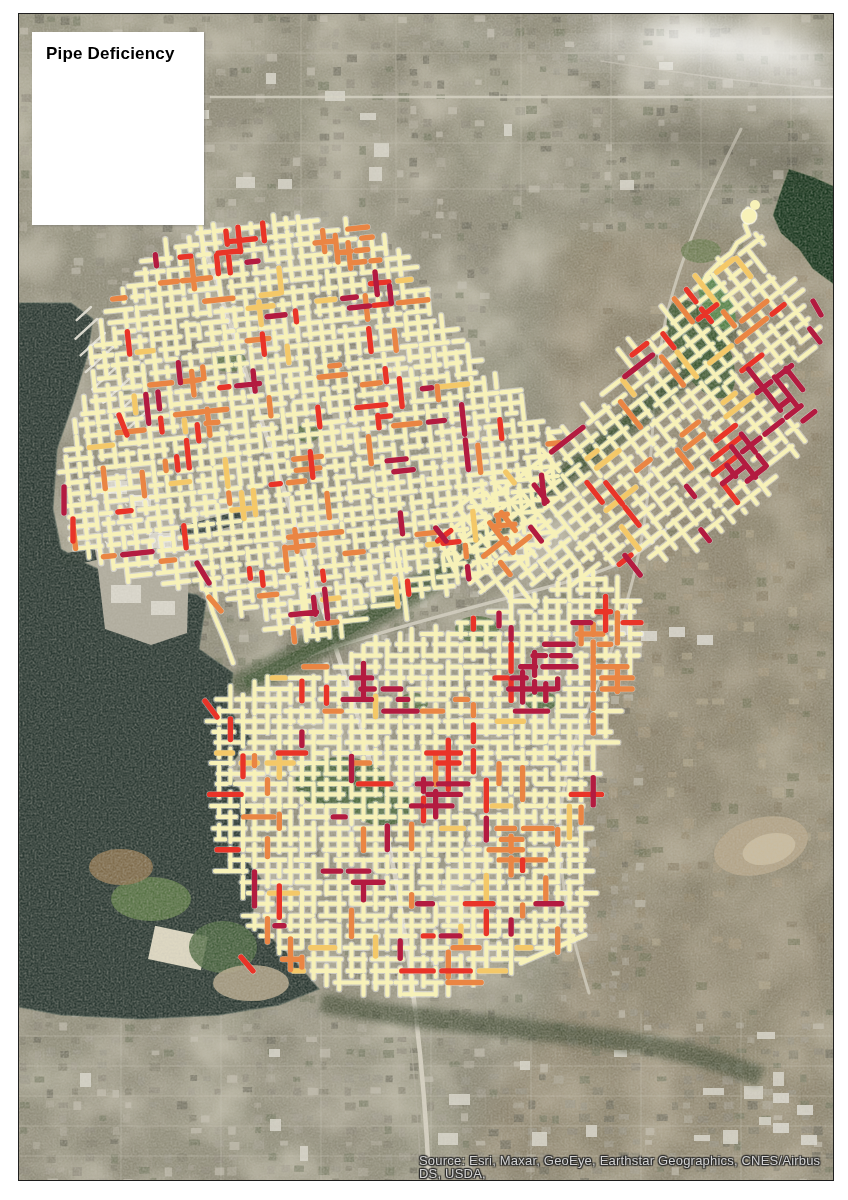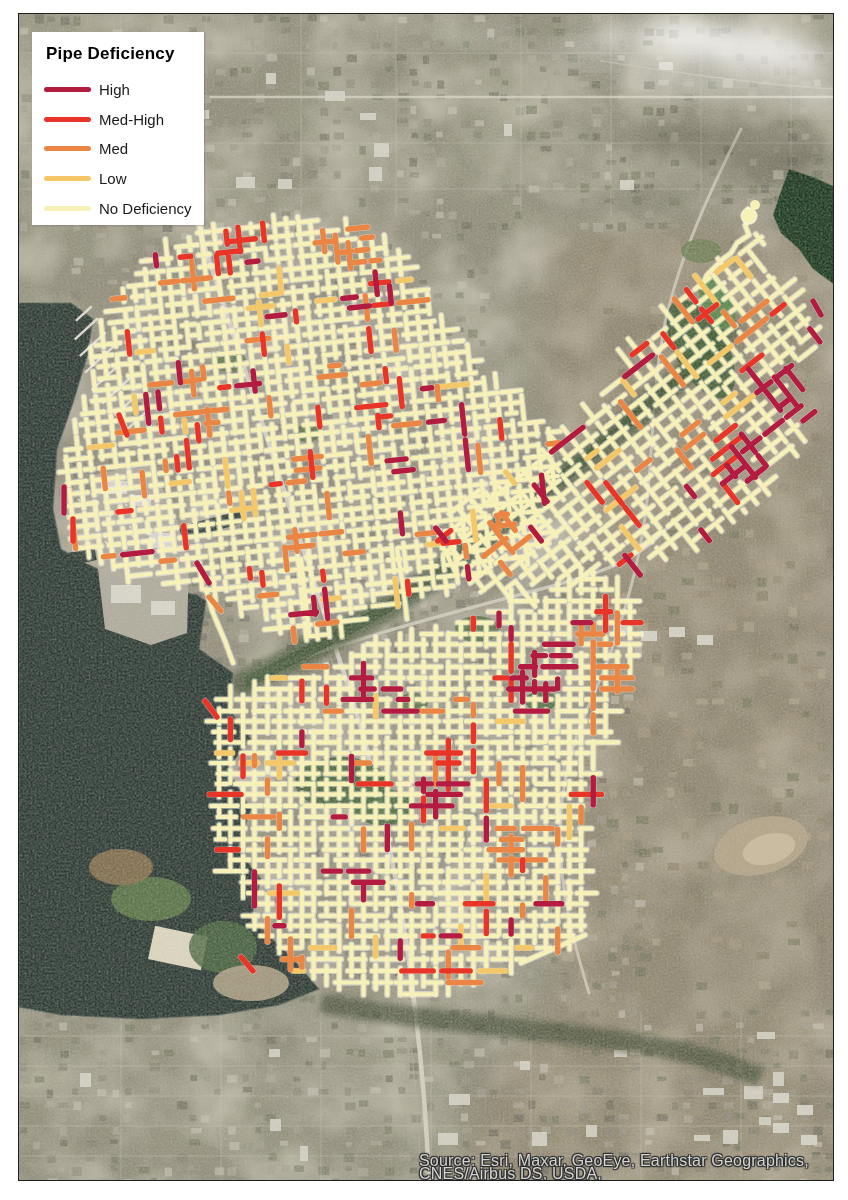--- a/index.html
+++ b/index.html
@@ -8,21 +8,21 @@
   .map-frame{position:absolute;left:18px;top:13px;width:816px;height:1168px;
              border:1px solid #1f1f1f;box-sizing:border-box;overflow:hidden;background:#8f8b79;}
   .map-frame svg{position:absolute;left:0;top:0;display:block;}
   .legend{position:absolute;left:13px;top:18px;width:172px;height:193px;background:#ffffff;
           box-shadow:1px 1px 2px rgba(80,80,80,.35);z-index:5;}
   .legend-title{margin:12px 0 0 14px;font-size:17px;font-weight:bold;color:#000;letter-spacing:.2px;}
   .legend-items{margin-top:11px;}
   .legend-item{display:flex;align-items:center;height:29.6px;padding-left:12px;}
   .legend-swatch{width:47px;height:5px;border-radius:3px;flex:0 0 auto;}
   .legend-label{margin-left:8px;font-size:15px;color:#1a1a1a;}
-  .attribution{position:absolute;left:400px;top:1141px;z-index:5;font-size:16px;line-height:12.5px;
+  .attribution{position:absolute;left:400px;top:1141px;z-index:5;font-size:13px;line-height:12.5px;
                color:#d4d4d4;letter-spacing:.2px;
                text-shadow:0 0 2px #2a2a2a,1px 1px 1px #2a2a2a,-1px -1px 1px #2a2a2a,1px -1px 1px #2a2a2a,-1px 1px 1px #2a2a2a;}
 </style>
 </head>
 <body>
 
 <div class="page">
   <div class="map-frame">
     <svg id="basemap" width="816" height="1168" viewBox="18 13 816 1168">
         <defs>
@@ -255,40 +255,18 @@
           <circle cx="748" cy="215" r="8" fill="#f7f1b8" stroke="rgba(255,255,255,.5)" stroke-width="1.5"></circle>
           <circle cx="754" cy="204" r="5" fill="#f7f1b8"></circle>
           <path d="M260.1 294.3L278.6 292.3M396.8 279.9L410.0 278.5M247.2 307.4L272.1 304.8M315.9 300.1L333.9 298.3M136.2 351.3L152.2 349.6M438.8 385.9L466.6 383.0M88.2 446.6L111.4 444.1M170.1 482.6L188.5 480.6M230.8 509.3L249.2 507.4M426.6 543.8L437.1 542.7M321.5 598.7L338.0 596.9M133.1 395.0L134.8 411.8M183.3 419.3L184.6 430.9M224.2 458.8L227.0 485.3M240.4 491.6L243.1 517.5M252.2 489.5L254.7 513.6M257.9 301.0L260.3 323.5M277.9 267.2L280.5 291.6M286.1 345.1L287.9 361.8M394.0 577.9L396.9 605.4M471.8 510.4L474.9 539.1M271.4 676.9L284.1 676.9M496.3 720.2L522.5 720.2M215.7 752.0L231.4 752.0M240.2 762.0L256.3 762.0M266.1 762.0L292.2 762.0M491.4 804.9L509.9 804.9M440.7 827.4L462.7 827.4M268.5 892.1L296.4 892.1M309.8 946.7L333.7 946.7M516.0 946.7L529.9 946.7M292.8 969.9L302.3 969.9M478.5 969.9L504.4 969.9M278.3 754.0L278.3 776.2M374.6 695.1L374.6 715.5M374.6 936.3L374.6 955.0M459.9 925.2L459.9 946.5M485.3 874.4L485.3 902.1M568.4 805.3L568.4 836.6M715.7 271.2L732.1 258.3M586.1 457.7L596.0 449.9M708.8 361.8L730.5 344.8M595.7 467.0L618.0 449.6M722.2 401.7L734.1 392.3M605.3 509.3L634.7 486.4M725.1 415.7L751.9 394.8M504.8 471.1L513.2 481.8M620.6 525.9L638.0 548.2M621.9 379.4L633.0 393.6M676.2 351.0L695.4 375.6M694.2 274.8L716.5 303.3M735.5 257.4L749.6 275.5" stroke="#f4c868" stroke-width="5.4"></path>
           <path d="M346.8 228.1L366.5 226.0M314.0 242.0L331.5 240.2M360.7 237.1L371.3 236.0M338.7 251.5L350.0 250.3M355.1 249.7L366.7 248.5M159.6 282.0L176.4 280.3M181.4 279.7L209.4 276.8M349.2 262.1L363.9 260.5M369.9 259.9L378.9 259.0M111.6 298.1L124.0 296.8M203.6 300.2L231.9 297.3M397.4 301.9L426.9 298.8M246.2 339.7L267.9 337.4M148.8 384.0L170.7 381.7M180.1 380.7L198.6 378.8M328.8 365.1L338.5 364.0M318.1 376.2L344.4 373.5M361.3 383.7L379.3 381.8M174.5 413.7L202.0 410.8M210.2 409.9L225.8 408.3M116.3 431.8L143.1 429.0M205.0 422.4L216.9 421.2M392.7 424.7L419.0 422.0M292.6 458.3L320.3 455.4M295.3 469.4L318.8 466.9M546.9 443.0L558.3 441.8M287.3 481.8L303.8 480.0M102.4 555.7L113.3 554.6M287.6 536.2L314.3 533.4M319.8 532.9L340.6 530.7M495.6 514.4L506.3 513.2M160.2 560.3L173.6 558.9M285.2 547.1L312.1 544.3M416.0 533.4L435.1 531.4M491.9 525.4L513.9 523.1M343.9 552.5L362.3 550.6M258.4 595.0L275.7 593.2M316.6 623.0L335.9 621.0M72.4 527.2L74.6 547.5M102.2 467.3L104.3 487.6M141.1 471.2L143.6 494.8M164.2 460.3L165.1 469.6M190.6 370.4L193.1 394.0M190.4 258.3L193.5 287.9M201.7 366.0L203.0 377.6M206.2 408.3L208.9 434.2M227.7 492.0L228.8 502.3M268.0 396.7L269.9 414.7M283.7 546.3L286.1 568.8M292.2 627.3L293.6 640.7M293.8 528.8L296.1 550.3M325.9 492.5L328.4 516.6M321.6 229.5L323.8 250.6M334.2 234.5L337.0 261.0M347.0 241.6L349.7 267.4M367.4 435.6L370.3 462.7M364.2 294.7L366.7 318.4M393.2 329.4L395.3 349.4M436.1 385.3L437.5 398.8M464.3 544.5L465.5 555.9M476.8 444.1L479.7 471.4M497.3 518.1L498.3 527.8M576.6 633.0L601.8 633.0M598.2 643.3L609.7 643.3M302.9 665.8L325.9 665.8M597.3 665.8L625.9 665.8M600.8 676.9L631.2 676.9M601.2 688.0L631.1 688.0M454.5 698.4L466.4 698.4M324.0 710.1L340.3 710.1M421.2 710.1L441.6 710.1M351.0 762.0L368.5 762.0M242.7 815.9L272.5 815.9M495.9 827.4L513.5 827.4M522.6 827.4L551.2 827.4M500.4 838.4L520.9 838.4M488.1 848.7L521.4 848.7M498.1 858.9L517.7 858.9M524.1 858.9L544.4 858.9M452.1 946.7L478.1 946.7M281.5 958.2L300.6 958.2M447.0 981.5L480.2 981.5M253.5 754.8L253.5 764.5M266.5 778.6L266.5 792.2M266.5 837.7L266.5 855.6M266.5 917.7L266.5 940.7M278.3 813.2L278.3 827.2M289.5 937.9L289.5 968.5M300.9 956.3L300.9 966.1M350.5 909.2L350.5 935.5M362.5 827.9L362.5 849.4M410.6 823.1L410.6 847.6M410.6 893.7L410.6 905.2M434.7 752.7L434.7 783.4M447.3 951.2L447.3 976.1M472.4 703.8L472.4 714.4M498.0 762.8L498.0 782.4M510.1 835.3L510.1 850.3M510.1 857.0L510.1 874.0M521.6 766.6L521.6 798.4M521.6 903.9L521.6 914.9M544.8 876.9L544.8 898.2M556.7 828.4L556.7 843.0M556.7 927.9L556.7 951.3M580.1 625.7L580.1 642.7M580.1 806.3L580.1 821.6M592.2 623.3L592.2 633.6M592.2 640.9L592.2 651.9M592.2 656.0L592.2 687.8M592.2 693.4L592.2 707.4M592.2 713.9L592.2 732.0M616.4 611.9L616.4 641.9M616.4 670.0L616.4 690.6M740.8 319.8L765.8 300.3M736.2 340.4L765.4 317.6M482.7 555.2L505.2 537.6M511.6 548.8L528.7 535.5M635.6 469.4L649.2 458.7M681.1 433.8L697.4 421.0M684.2 447.7L702.5 433.4M499.7 561.5L509.1 573.5M488.8 521.9L511.8 551.4M500.4 511.7L514.2 529.4M619.6 400.8L639.4 426.2M676.3 449.1L690.3 467.0M660.5 356.0L682.4 384.0M673.3 297.9L691.2 320.7M722.5 310.9L733.4 324.9M208,596 L220,610" stroke="#ea8543" stroke-width="5.4"></path>
           <path d="M227.7 240.6L254.4 237.8M179.1 256.2L189.8 255.1M216.9 252.2L239.8 249.8M369.5 282.8L387.9 280.9M373.0 304.4L390.2 302.6M218.8 386.7L227.9 385.7M355.7 406.6L384.8 403.6M377.9 416.1L389.6 414.9M270.1 483.6L279.3 482.6M116.8 511.0L130.1 509.6M442.0 542.2L457.9 540.6M126.3 330.7L128.7 353.1M159.6 417.1L161.1 431.0M175.6 455.8L177.0 469.1M182.8 524.7L185.2 546.9M185.5 439.5L188.3 466.9M196.2 423.7L197.9 439.8M215.5 254.4L217.4 272.6M248.4 567.6L249.4 577.3M224.9 230.1L226.3 243.3M227.2 251.5L229.3 271.9M260.8 571.4L262.1 584.3M236.9 226.3L239.5 250.7M261.3 333.0L263.4 353.2M261.6 221.9L263.4 239.7M294.4 310.0L295.5 320.8M309.2 450.7L311.9 476.4M321.7 570.3L322.7 579.3M316.8 406.2L318.9 425.8M367.7 327.6L370.1 350.5M376.8 414.4L378.1 426.9M384.1 367.6L385.5 380.7M406.5 580.2L407.8 593.2M398.3 377.7L401.2 405.6M498.8 418.8L500.8 437.5M595.9 610.8L609.5 610.8M622.1 621.6L640.0 621.6M494.0 676.9L506.6 676.9M277.1 752.0L304.7 752.0M425.8 752.0L459.4 752.0M437.0 762.0L458.0 762.0M357.5 782.9L390.0 782.9M208.6 793.4L240.1 793.4M570.3 793.4L600.5 793.4M216.1 848.7L237.2 848.7M464.4 902.7L491.9 902.7M422.3 934.9L432.1 934.9M400.8 969.9L432.2 969.9M440.8 969.9L469.2 969.9M229.4 717.9L229.4 738.6M242.0 755.0L242.0 775.5M278.3 884.9L278.3 916.3M300.9 680.1L300.9 699.7M325.5 686.3L325.5 702.2M422.5 797.3L422.5 819.8M447.3 739.2L447.3 758.8M447.3 765.7L447.3 788.2M472.4 617.1L472.4 628.1M472.4 723.9L472.4 740.6M472.4 749.6L472.4 770.8M485.3 779.3L485.3 809.6M485.3 910.2L485.3 932.6M510.1 643.2L510.1 670.3M510.1 678.9L510.1 699.4M521.6 858.9L521.6 869.4M604.6 595.5L604.6 629.2M631.1 353.9L645.7 342.5M697.2 318.2L715.6 303.8M436.7 539.8L449.7 529.7M771.1 313.1L783.1 303.7M740.9 369.7L760.8 354.2M714.9 439.7L734.3 424.5M711.6 458.2L740.3 435.7M712.4 473.4L733.9 456.7M618.2 563.4L630.0 554.2M586.0 481.6L601.2 501.2M604.9 481.8L621.3 502.9M624.0 506.3L638.0 524.2M721.8 482.5L736.5 501.4M662.0 332.9L672.9 346.7M685.4 288.6L694.8 300.6M700.5 308.0L710.2 320.3M72,518 L72,540M204,700 L216,716M240,956 L252,970M118,414 L126,434" stroke="#e93428" stroke-width="5.4"></path>
           <path d="M246.0 261.2L257.1 260.0M341.6 297.5L355.3 296.0M266.0 315.7L284.1 313.8M348.5 307.0L368.6 304.9M235.7 384.9L258.5 382.5M421.3 387.7L430.6 386.8M427.4 421.1L443.4 419.4M386.1 459.9L405.1 457.9M392.9 470.7L412.3 468.6M121.7 553.7L151.1 550.6M289.8 613.8L315.6 611.1M144.8 393.5L147.8 422.2M156.9 391.0L158.6 407.8M154.3 253.8L155.5 264.8M177.3 361.7L179.4 381.7M252.0 369.9L254.2 390.1M312.5 596.5L314.3 613.2M323.6 588.3L326.7 617.4M374.0 271.0L376.3 293.5M399.3 511.9L401.5 532.8M388.5 284.9L390.3 302.1M466.5 565.7L467.8 577.7M460.6 403.8L463.7 433.2M464.3 438.9L467.4 468.5M540.5 474.1L543.5 502.4M572.0 621.6L589.6 621.6M543.6 643.3L572.1 643.3M532.0 654.6L544.4 654.6M550.6 654.6L569.3 654.6M519.7 665.8L534.5 665.8M541.9 665.8L574.9 665.8M350.6 676.9L370.6 676.9M511.2 676.9L525.2 676.9M359.9 688.0L373.2 688.0M382.1 688.0L399.8 688.0M507.7 688.0L518.5 688.0M523.1 688.0L553.7 688.0M342.2 698.4L370.4 698.4M397.2 698.4L406.7 698.4M382.8 710.1L416.0 710.1M514.5 710.1L546.6 710.1M416.3 782.9L430.3 782.9M437.6 782.9L466.7 782.9M427.0 793.4L459.3 793.4M410.6 804.9L420.9 804.9M426.2 804.9L451.0 804.9M332.3 815.9L344.2 815.9M322.2 870.1L339.7 870.1M347.4 870.1L367.8 870.1M352.5 881.2L382.0 881.2M416.6 902.7L431.4 902.7M535.0 902.7L560.7 902.7M273.9 924.8L283.0 924.8M440.4 934.9L458.7 934.9M253.5 871.0L253.5 904.9M300.9 730.9L300.9 744.4M350.5 755.4L350.5 779.6M362.5 662.5L362.5 695.2M362.5 882.5L362.5 898.8M386.3 825.0L386.3 848.6M399.2 940.0L399.2 957.2M422.5 778.3L422.5 790.2M434.7 790.4L434.7 815.8M485.3 817.2L485.3 839.0M498.0 612.3L498.0 624.9M510.1 626.8L510.1 638.3M510.1 919.0L510.1 933.1M521.6 671.1L521.6 701.0M533.6 651.4L533.6 674.3M533.6 680.7L533.6 691.0M544.8 682.8L544.8 699.5M556.7 677.9L556.7 687.5M592.2 776.7L592.2 803.9M623.9 375.5L651.5 354.0M550.6 450.9L582.0 426.3M756.0 391.6L769.8 380.8M776.2 375.8L790.6 364.6M777.7 406.5L787.3 399.0M741.6 450.7L758.8 437.2M764.0 433.2L781.2 419.7M785.7 416.2L800.1 404.9M721.5 482.7L744.3 464.9M802.0 419.8L813.8 410.6M746.3 480.0L764.3 466.0M434.8 527.0L445.1 540.2M529.8 526.4L540.3 539.9M533.3 484.2L546.0 500.4M623.9 554.4L639.2 574.0M699.9 528.8L708.3 539.6M685.6 485.3L693.5 495.4M726.0 464.3L734.6 475.3M730.7 445.8L754.4 476.2M740.4 433.1L754.2 450.8M757.3 454.8L765.2 464.9M747.5 368.1L761.1 385.5M764.0 389.2L779.5 409.1M773.5 376.2L795.1 403.9M785.0 367.4L801.7 388.7M808.8 327.8L818.9 340.8M63,486 L63,512M196,562 L208,582M812,300 L820,314" stroke="#b31b40" stroke-width="5.4"></path>
         </g>
       </svg>
     <div class="legend">
       <div class="legend-title">Pipe Deficiency</div>
-      <div class="legend-items" id="legend-items">
-          <div class="legend-item">
-            <div class="legend-swatch" style="background: rgb(179, 27, 64);"></div>
-            <span class="legend-label">High</span>
-          </div>
-          <div class="legend-item">
-            <div class="legend-swatch" style="background: rgb(233, 52, 40);"></div>
-            <span class="legend-label">Med-High</span>
-          </div>
-          <div class="legend-item">
-            <div class="legend-swatch" style="background: rgb(234, 133, 67);"></div>
-            <span class="legend-label">Med</span>
-          </div>
-          <div class="legend-item">
-            <div class="legend-swatch" style="background: rgb(244, 200, 104);"></div>
-            <span class="legend-label">Low</span>
-          </div>
-          <div class="legend-item">
-            <div class="legend-swatch" style="background: rgb(247, 241, 184);"></div>
-            <span class="legend-label">No Deficiency</span>
-          </div>
-        </div>
     </div>
     <div class="attribution">
       <div>Source: Esri, Maxar, GeoEye, Earthstar Geographics, CNES/Airbus DS, USDA,</div>
     </div>
   </div>
 </div>
 
 </body></html>

